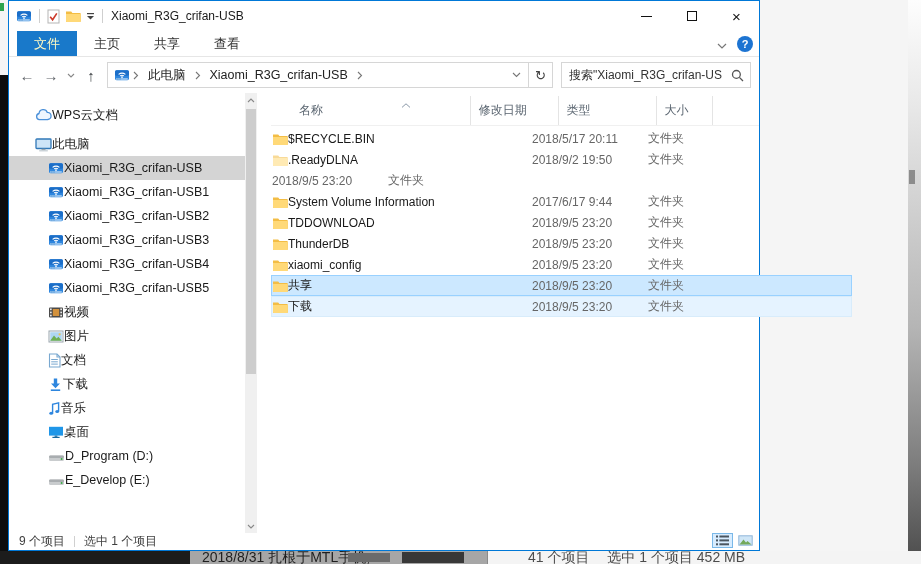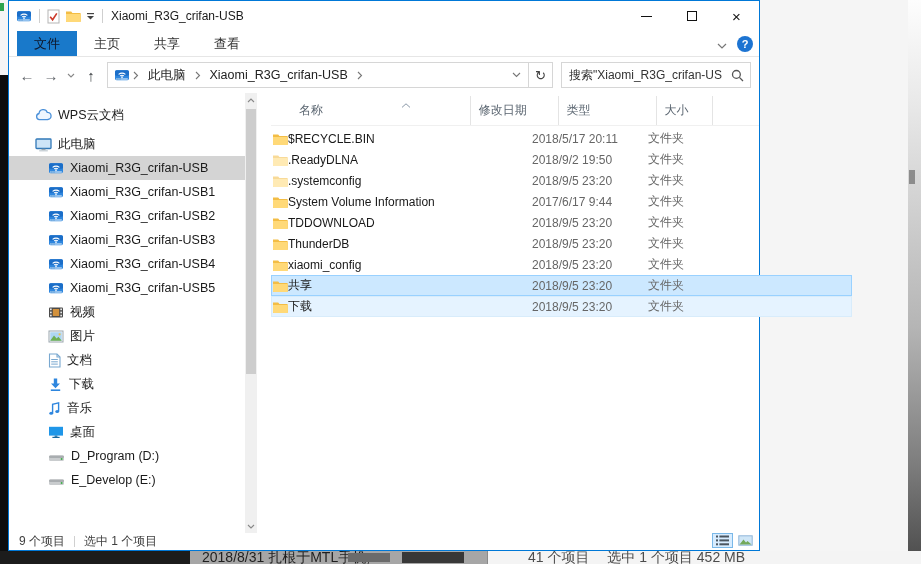--- a/index.html
+++ b/index.html
@@ -30,21 +30,21 @@
   .title-text { font-size:12px; color:#1a1a1a; margin-left:6px; white-space:nowrap; }
   .win-controls { margin-left:auto; display:flex; height:30px; }
   .win-btn { width:45px; height:30px; display:flex; align-items:center; justify-content:center; cursor:default; }
   .min-glyph { width:11px; height:1px; background:#111; display:block; }
   .max-glyph { width:10px; height:10px; border:1px solid #111; display:block; }
   .close-glyph { font-size:15px; color:#111; line-height:1; }
 
   
   .tabs { height:26px; display:flex; align-items:stretch; padding-left:8px; border-bottom:1px solid #e6e6e6; flex:none; position:relative; }
   .tab { font-size:13px; color:#333; padding:0 17px; display:flex; align-items:center; }
-  .tab.active { background:#1979ca; color:#0f172a; }
+  .tab.active { background:#1979ca; color:#fef9c3; }
   .ribbon-right { position:absolute; right:6px; top:0; height:26px; display:flex; align-items:center; gap:10px; }
   .help-circle { width:16px; height:16px; border-radius:50%; background:#1d74d2; color:#fff; font-size:11px; font-weight:bold;
     display:flex; align-items:center; justify-content:center; }
 
   
   .addr-row { height:36px; display:flex; align-items:center; padding:0 8px 0 6px; flex:none; }
   .nav-btn { width:24px; height:24px; display:flex; align-items:center; justify-content:center; font-size:15px; color:#5f6368; }
   .nav-btn.small { width:16px; }
   .nav-up { color:#3c4043; }
   .crumb-bar { height:26px; border:1px solid #d6d6d6; display:flex; align-items:center; flex:1; max-width:553px;
@@ -56,21 +56,21 @@
   .refresh-btn { width:24px; height:26px; border:1px solid #d6d6d6; border-left:none; display:flex; align-items:center;
     justify-content:center; font-size:13px; color:#444; background:#fff; }
   .search-box { position:relative; width:190px; height:26px; border:1px solid #d6d6d6; margin-left:8px; background:#fff; flex:none; }
   .search-box input { width:100%; height:100%; border:none; outline:none; font-size:12px; color:#333;
     padding:0 24px 0 7px; font-family:inherit; background:transparent; }
   .search-glyph { position:absolute; right:6px; top:5px; }
 
   
   .main { flex:1; display:flex; min-height:0; }
   .sidebar { width:250px; flex:none; position:relative; padding-top:10px; overflow:hidden; }
-  .side-item { height:24px; display:flex; align-items:center; gap:6px; font-size:12.5px; color:#1a1a1a;
+  .side-item { height:24px; display:flex; align-items:center; gap:0; font-size:12.5px; color:#1a1a1a;
     white-space:nowrap; margin-right:14px; }
   .side-item.selected { background:#d4d4d4; }
   .side-item.gap { margin-bottom:5px; }
   .side-scroll { position:absolute; right:2px; top:0; bottom:0; width:12px; background:#f0f0f0; }
   .side-scroll .arrow { position:absolute; left:0; width:12px; height:14px; display:flex; align-items:center; justify-content:center; }
   .side-scroll .thumb { position:absolute; left:1px; width:10px; top:16px; height:265px; background:#cdcdcd; }
 
   .filepane { flex:1; position:relative; padding:3px 0 0 12px; min-width:0; }
   .fheader { height:30px; position:relative; display:flex; align-items:flex-end; font-size:12px; color:#5a6570;
     border-bottom:1px solid #f0f0f0; }
@@ -508,29 +508,20 @@
                   <path d="M1 4.9 H15.8 V12 a.9.9 0 0 1-.9.9 H1.9 A.9.9 0 0 1 1 12 Z" fill="#ffd978"></path>
                 </svg>
               </span>
               <span class="fname">.ReadyDLNA</span>
             </span>
             <span class="cell date">2018/9/2 19:50</span>
             <span class="cell type">文件夹</span>
             <span class="cell size"></span>
           </div>
           <div class="frow ">
-            <span class="cell name">
-              <span class="icon faded">
-                <svg width="16" height="14" viewBox="0 0 16 14">
-                  <path d="M1 2.5 h5.2 l1.2 1.6 H15 a.8.8 0 0 1 .8.8 V12 a.9.9 0 0 1-.9.9 H1.9 A.9.9 0 0 1 1 12 Z" fill="#f3bd45"></path>
-                  <path d="M1 4.9 H15.8 V12 a.9.9 0 0 1-.9.9 H1.9 A.9.9 0 0 1 1 12 Z" fill="#ffd978"></path>
-                </svg>
-              </span>
-              <span class="fname">.systemconfig</span>
-            </span>
             <span class="cell date">2018/9/5 23:20</span>
             <span class="cell type">文件夹</span>
             <span class="cell size"></span>
           </div>
           <div class="frow ">
             <span class="cell name">
               <span class="icon ">
                 <svg width="16" height="14" viewBox="0 0 16 14">
                   <path d="M1 2.5 h5.2 l1.2 1.6 H15 a.8.8 0 0 1 .8.8 V12 a.9.9 0 0 1-.9.9 H1.9 A.9.9 0 0 1 1 12 Z" fill="#f3bd45"></path>
                   <path d="M1 4.9 H15.8 V12 a.9.9 0 0 1-.9.9 H1.9 A.9.9 0 0 1 1 12 Z" fill="#ffd978"></path>

